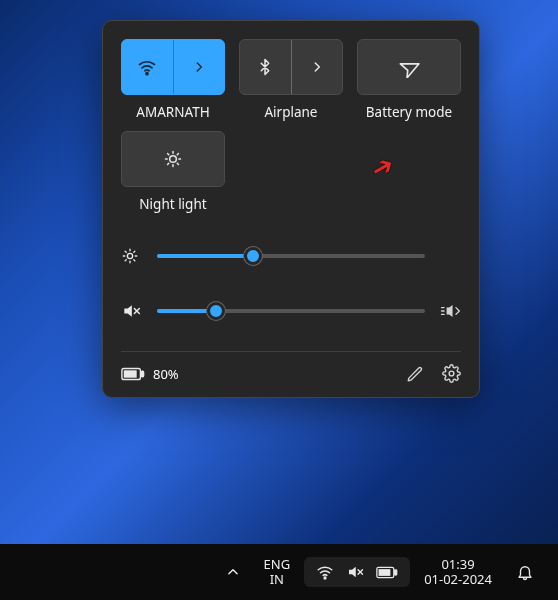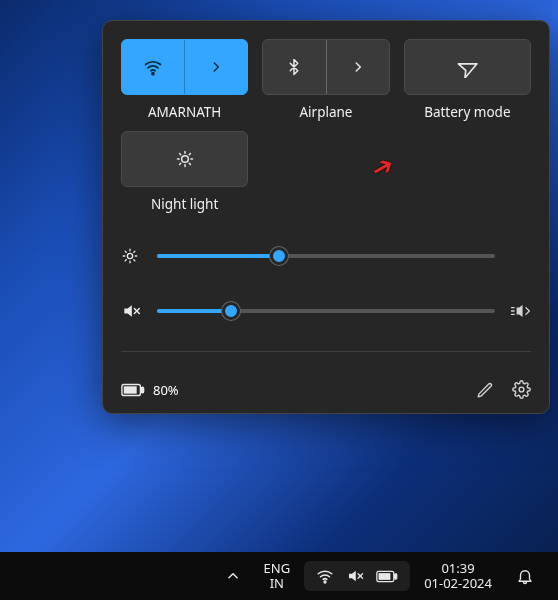--- a/index.html
+++ b/index.html
@@ -6,21 +6,21 @@
   body {
     width: 558px; height: 600px; overflow: hidden;
     font-family: "Segoe UI", system-ui, sans-serif;
     background: linear-gradient(135deg, #0a2a6b 0%, #1a4db5 25%, #2e68e0 50%, #0d2f7a 75%, #081e4a 100%);
     position: relative;
     color: #fff;
   }
   .panel {
     position: absolute;
     left: 102px; top: 20px;
-    width: 448px;
+    width: 378px;
     background: #262626;
     border: 1px solid #444;
     border-radius: 10px;
     box-shadow: 0 10px 40px rgba(0,0,0,.5);
     padding: 18px 18px 14px 18px;
   }
   .tile-grid {
     display: grid;
     grid-template-columns: repeat(3, 1fr);
     gap: 10px 14px;
@@ -43,35 +43,35 @@
   .tile-label { margin-top:8px; font-size:13.5px; color:#f1f1f1; text-align:center; white-space:nowrap;}
   .sliders { margin-top: 34px; display:flex; flex-direction:column; gap:36px; }
   .slider-row { display:flex; align-items:center; gap:14px; }
   .slider-row .end-icon { width:22px; text-align:center; }
   .slider { flex:1; height:4px; background:#555; border-radius:2px; position:relative; }
   .slider .fill { position:absolute; left:0; top:0; bottom:0; background:#34a6ff; border-radius:2px; }
   .slider .thumb { position:absolute; top:50%; width:18px; height:18px; border-radius:50%; background:#34a6ff; border:3px solid #262626; box-shadow:0 0 0 1px #666; transform:translate(-50%,-50%); }
   .panel-footer {
     margin-top: 30px;
     border-top: 1px solid #3f3f3f;
-    padding-top: 28px;
+    padding-top: 12px;
     display:flex; align-items:center; justify-content:space-between;
     font-size:13px;
   }
   .panel-footer .left { display:flex; align-items:center; gap:8px; }
   .panel-footer .right { display:flex; align-items:center; gap:18px; }
   .icon-btn { cursor:pointer; opacity:.9; }
   .arrow-annot {
     position:absolute; left:371px; top:148px; color:#e52525; font-size:26px;
     transform: rotate(-30deg);
     text-shadow:0 0 2px #000;
   }
   .arrow-annot::before{content:"➔";}
   .taskbar {
-    position:absolute; left:0; right:0; bottom:0; height:48px;
+    position:absolute; left:0; right:0; bottom:0; height:56px;
     background:#0c0c0c;
     display:flex; align-items:center; justify-content:flex-end;
     padding: 0 14px 0 0; gap:6px;
     color:#eee; font-size:13px;
   }
   .tb-item { display:flex; flex-direction:column; align-items:center; justify-content:center; padding:4px 8px; line-height:1.15; border-radius:4px;}
   .tb-tray-group { display:flex; align-items:center; gap:12px; padding:6px 12px; border-radius:6px; background:rgba(255,255,255,.08);}
   .tb-chevron { padding:6px 10px; cursor:pointer;}
   svg { display:block; }
 </style>

